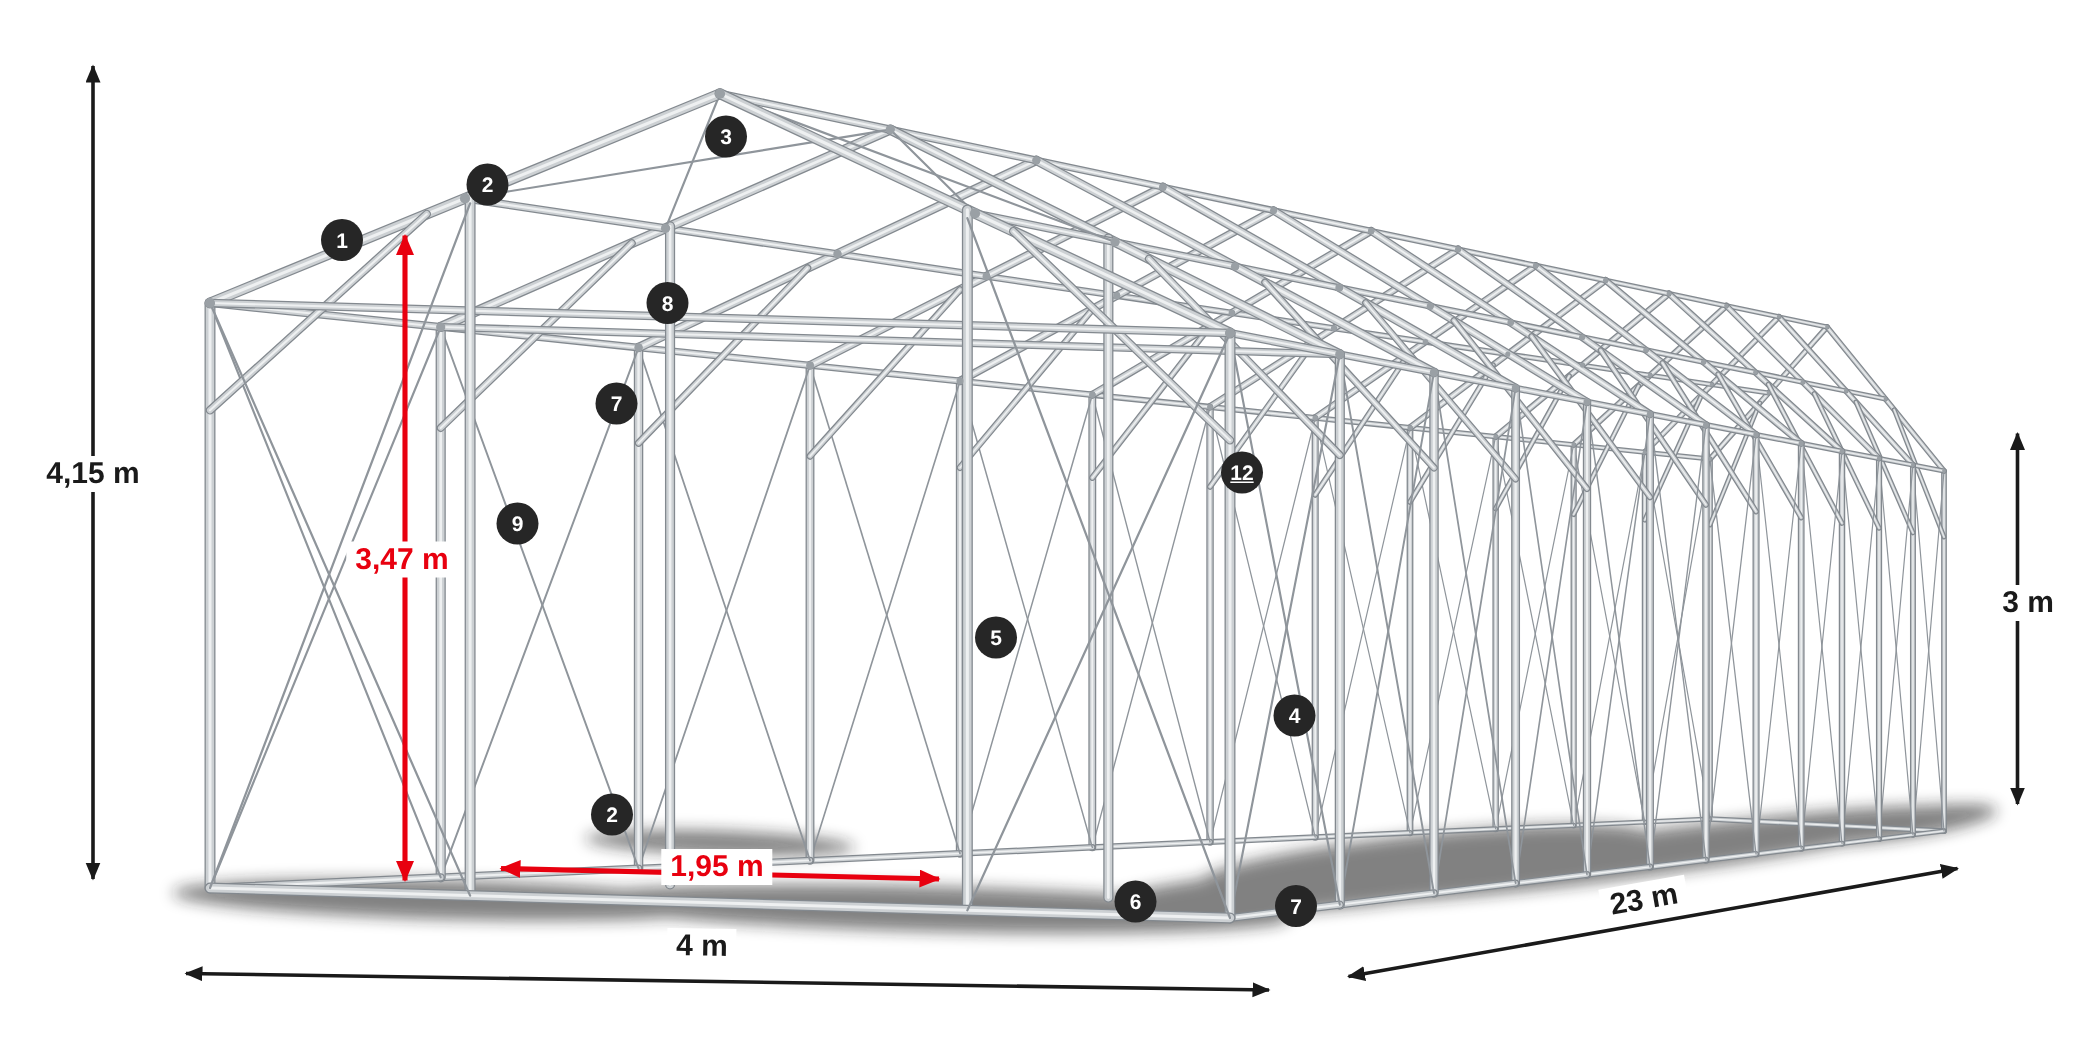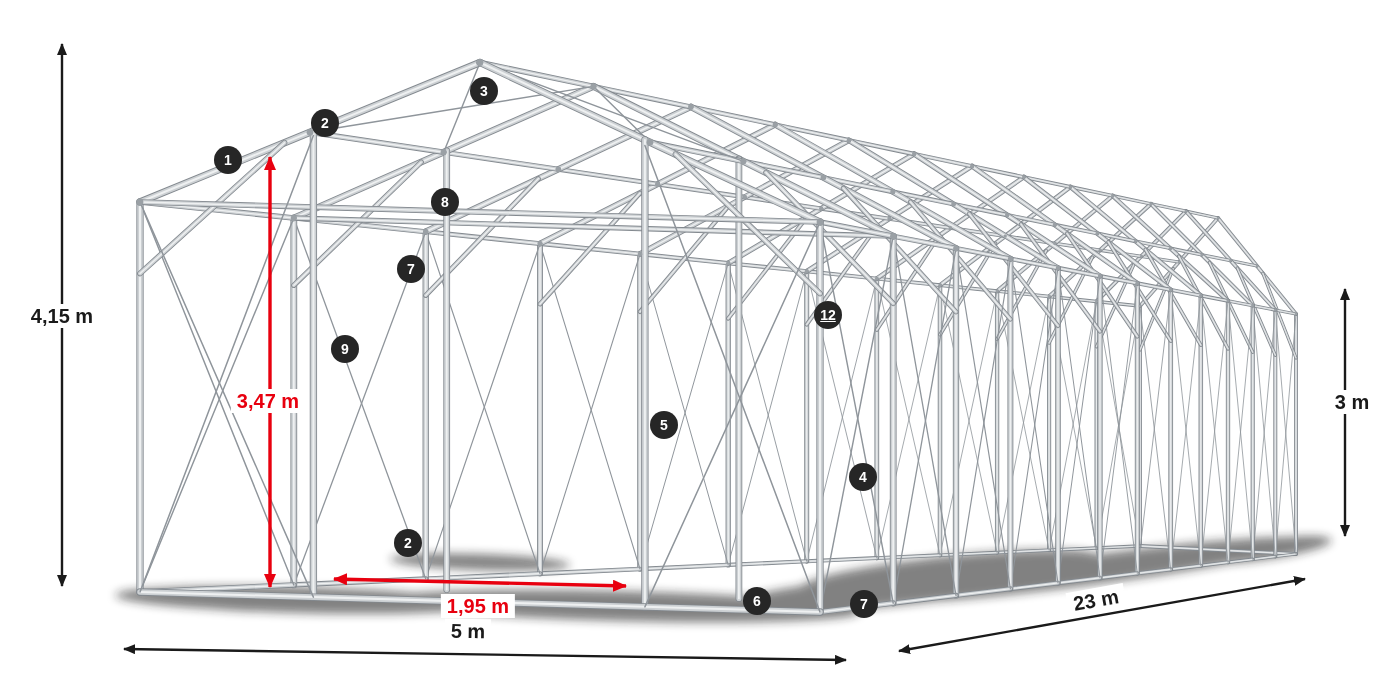--- a/index.html
+++ b/index.html
@@ -8,21 +8,21 @@
     font-family:"Liberation Sans",sans-serif;
   }
   .stage svg{position:absolute;left:0;top:0;}
   .dim-black{stroke:var(--dim-color,#1a1a1a);stroke-width:2.4;}
   .dim-red{stroke:var(--accent-red,#e8000f);stroke-width:3.4;}
   .dim-label{
     position:absolute;transform:translate(-50%,-50%);
     font:700 20px "Liberation Sans",sans-serif;color:var(--dim-color,#1a1a1a);
     background:#ffffff;padding:1px 6px;white-space:nowrap;line-height:1.1;
   }
-  .dim-label.red{color:var(--accent-red,#e8000f);margin-top:28px;}
+  .dim-label.red{color:var(--accent-red,#e8000f);}
   .badge{
     position:absolute;width:28px;height:28px;border-radius:50%;
     background:var(--badge-bg,#262626);color:#ffffff;
     font:700 14px "Liberation Sans",sans-serif;
     display:flex;align-items:center;justify-content:center;
     transform:translate(-50%,-50%);letter-spacing:0;
   }
 </style>
 </head>
 <body>
@@ -708,16 +708,16 @@
       <div class="badge" style="left: 828px; top: 315px; text-decoration: underline;">12</div>
       <div class="badge" style="left: 863px; top: 477px;">4</div>
       <div class="badge" style="left: 757px; top: 601px;">6</div>
       <div class="badge" style="left: 864px; top: 604px;">7</div>
     </div>
 
   <div class="dim-label" style="left:62px;top:316px">4,15 m</div>
   <div class="dim-label red" style="left:268px;top:373px">3,47 m</div>
   <div class="dim-label" style="left:1352px;top:402px">3 m</div>
   <div class="dim-label" style="left:1096px;top:600px;transform:translate(-50%,-50%) rotate(-10deg)">23 m</div>
-  <div class="dim-label" style="left:468px;top:631px;transform:translate(-50%,-50%) rotate(0.9deg)">5 m</div>
+  <div class="dim-label" style="left:468px;top:631px;transform:translate(-50%,-50%) rotate(0.9deg)">4 m</div>
   <div class="dim-label red" style="left:478px;top:578px">1,95 m</div>
 
 </div>
 
 </body></html>

